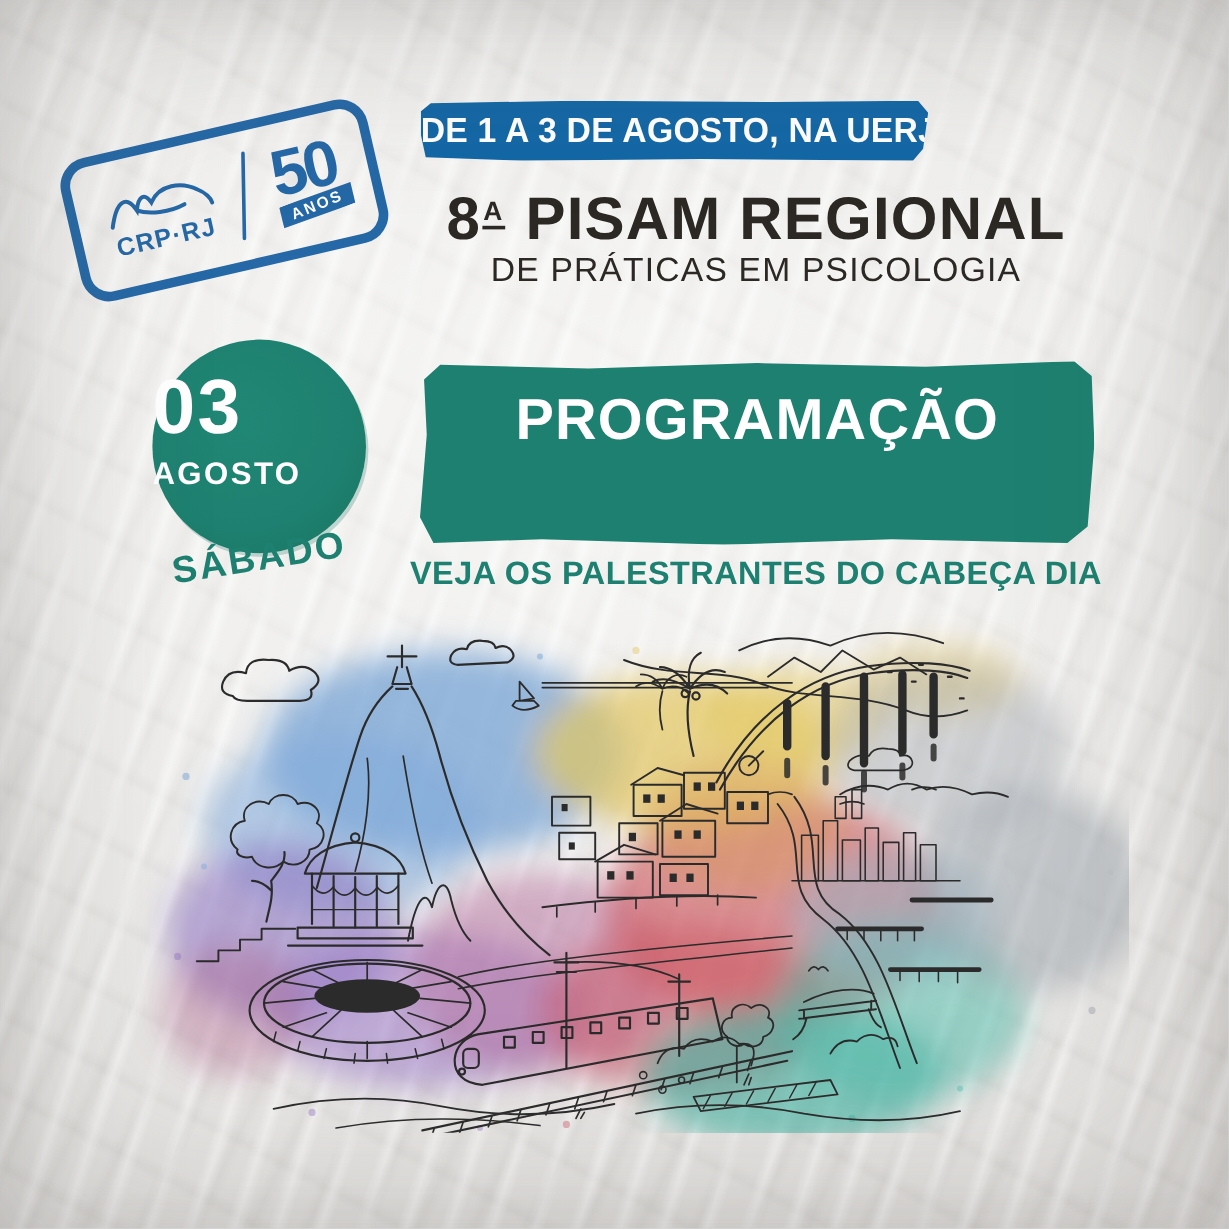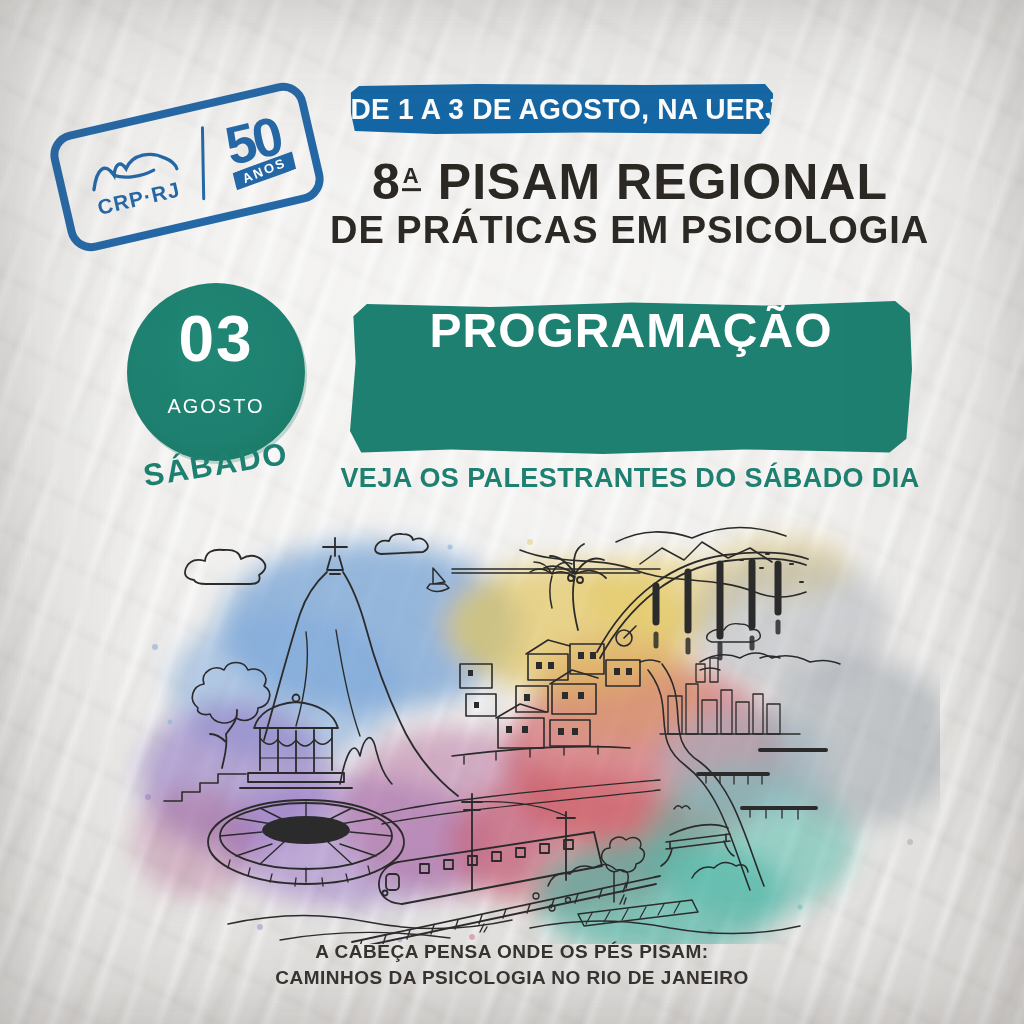--- a/index.html
+++ b/index.html
@@ -31,40 +31,40 @@
 
   
   .banner{position:absolute;left:344px;top:84px;width:436px;height:50px;background:#1367a6;
     color:#fff;font-size:29px;font-weight:800;text-align:center;line-height:50px;white-space:nowrap;
     letter-spacing:.2px;transform:scaleX(.97);
     clip-path:polygon(0% 18%,2% 4%,30% 0%,70% 2%,98% 0%,100% 20%,99% 80%,97% 100%,55% 97%,20% 100%,1% 94%,0% 55%);}
 
   
   .title1{position:absolute;left:330px;top:157px;width:600px;text-align:center;color:#2c2925;
     font-size:50px;font-weight:900;letter-spacing:1px;line-height:1;white-space:nowrap;}
-  .title2{position:absolute;left:330px;top:211px;width:600px;text-align:left;color:#2c2925;
-    font-size:38px;font-weight:700;letter-spacing:1px;line-height:1;white-space:nowrap;}
+  .title2{position:absolute;left:330px;top:211px;width:600px;text-align:center;color:#2c2925;
+    font-size:28px;font-weight:400;letter-spacing:1px;line-height:1;white-space:nowrap;}
   .ord{display:inline-block;font-size:.44em;transform:translateY(-.72em);
     border-bottom:.16em solid currentColor;padding:0 .05em .04em;margin:0 .1em 0 .04em;}
 
   
   .date-circle{position:absolute;left:127px;top:283px;width:178px;height:178px;border-radius:50%;
     background:radial-gradient(circle at 42% 38%, #218775 0%, #1e8070 60%, #19745f 100%);
-    color:#fff;text-align:center;box-shadow:2px 3px 0 rgba(25,116,95,.25);}
+    color:#fff;box-shadow:2px 3px 0 rgba(25,116,95,.25);}
   .date-day{font-size:64px;font-weight:900;letter-spacing:2px;padding-top:24px;line-height:1;}
-  .date-month{font-size:20px;font-weight:400;letter-spacing:2px;margin-top:24px;}
+  .date-month{font-size:26px;font-weight:700;letter-spacing:2px;margin-top:8px;}
   .weekday{position:absolute;left:118px;top:447px;width:196px;text-align:center;color:#1e8070;
     font-size:31px;font-weight:900;letter-spacing:2px;transform:rotate(-9deg);}
 
   
   .cta{position:absolute;left:350px;top:301px;width:562px;height:153px;background:#1e8070;
     color:#fff;text-align:center;cursor:pointer;border:none;
     clip-path:polygon(0.6% 10%,3% 2%,25% 4%,50% 1%,75% 3%,97% 0%,99.6% 8%,100% 45%,99% 90%,96% 99%,70% 97%,45% 100%,18% 97%,2% 99%,0% 85%,1% 40%);}
   .cta-line{font-size:48px;font-weight:900;letter-spacing:1px;line-height:1.25;}
-  .cta-line:first-child{}
+  .cta-line:first-child{margin-top:20px;}
   .subtitle{position:absolute;left:330px;top:463px;width:600px;text-align:center;color:#1e8070;
     font-size:27px;font-weight:900;letter-spacing:.4px;white-space:nowrap;}
 
   
   .illustration{position:absolute;left:100px;top:512px;width:840px;height:432px;}
 
   
   .footer{position:absolute;left:12px;top:939px;width:1000px;text-align:center;color:#34312d;
     font-size:19px;font-weight:800;letter-spacing:.5px;line-height:1.35;}
 </style>
@@ -94,21 +94,21 @@
 
   <div class="date-circle">
     <div class="date-day">03</div>
     <div class="date-month">AGOSTO</div>
   </div>
   <div class="weekday">SÁBADO</div>
 
   <div class="cta">
     <div class="cta-line">PROGRAMAÇÃO</div>
   </div>
-  <div class="subtitle">VEJA OS PALESTRANTES DO SÁBADO DIA</div>
+  <div class="subtitle">VEJA OS PALESTRANTES DO CABEÇA DIA</div>
 
   <svg class="illustration" viewBox="0 0 840 432">
     <defs>
       <filter id="wash" x="-60%" y="-60%" width="220%" height="220%">
           <feGaussianBlur stdDeviation="13"></feGaussianBlur>
         </filter>
     </defs>
 
     <g filter="url(#wash)">
       <ellipse cx="270" cy="115" rx="150" ry="85" fill="#6d9ed3" opacity=".70"></ellipse>
@@ -319,19 +319,15 @@
       </g>
 
       <g stroke-width="1.5">
         <path d="M128,412 Q200,396 268,410 Q340,424 412,408 M430,416 Q500,402 570,416 Q640,428 700,414"></path>
         <path d="M180,428 Q260,414 350,426" stroke-width="1.3"></path>
         <path d="M520,392 l4,-9 M524,392 l2,-6 M380,420 l4,-8 M384,420 l3,-5" stroke-width="1.4"></path>
       </g>
     </g>
   </svg>
 
-  <div class="footer">
-    <div>A CABEÇA PENSA ONDE OS PÉS PISAM:</div>
-    <div>CAMINHOS DA PSICOLOGIA NO RIO DE JANEIRO</div>
-  </div>
 
   <div class="vignette"></div>
 </div>
 
 </body></html>

